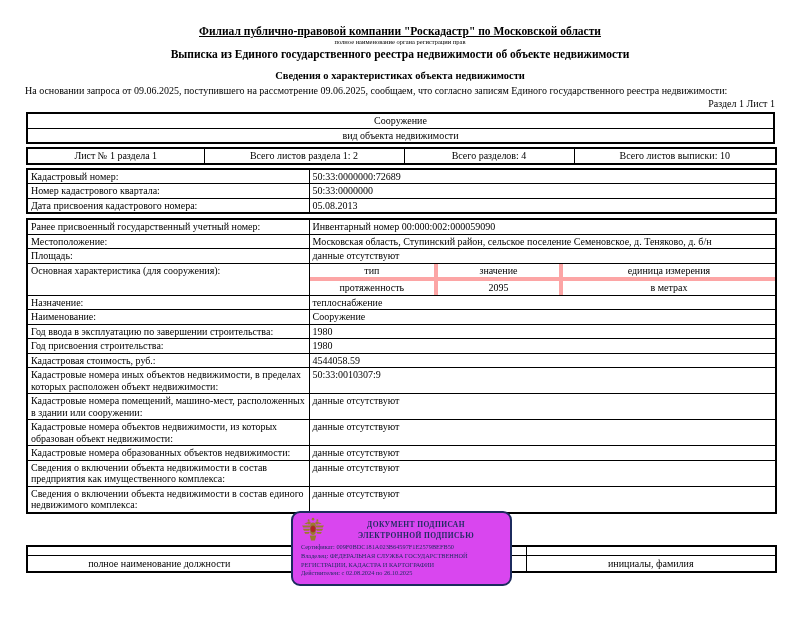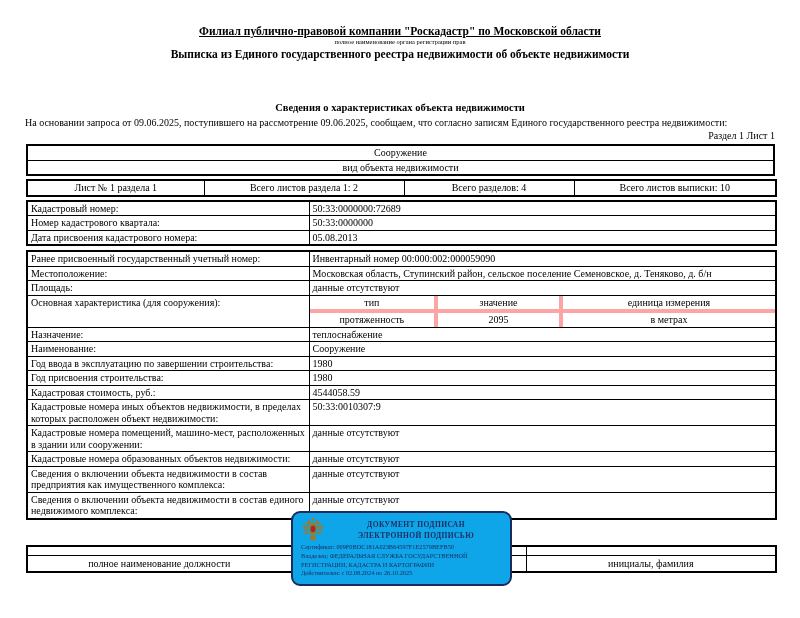--- a/index.html
+++ b/index.html
@@ -5,21 +5,21 @@
   html,body { margin:0; padding:0; background:#fff; }
   .page {
     position:relative; width:800px; height:618px; overflow:hidden;
     background:#ffffff; color:#000;
     font-family:"Liberation Serif","DejaVu Serif",serif;
   }
   .center { text-align:center; }
   .org { padding-top:25px; font-weight:bold; text-decoration:underline; font-size:11.5px; line-height:13px; }
   .org-cap { font-size:6.5px; line-height:8px; }
   .doc-title { font-size:11.5px; font-weight:bold; margin-top:2px; line-height:13px; }
-  .sec-title { font-size:10.5px; font-weight:bold; margin-top:40px; line-height:13px; }
+  .sec-title { font-size:10.5px; font-weight:bold; margin-top:8px; line-height:13px; }
   .req-line { font-size:10px; text-align:left; margin:3px 25px 0 25px; line-height:12px; }
   .razdel { font-size:10px; text-align:right; margin:1px 25px 0 0; line-height:12px; }
 
   table.tbl { border-collapse:collapse; width:749px; margin-left:26px; table-layout:fixed; border:2px solid #000; }
   table.tbl td { border:1px solid #000; font-size:10px; line-height:11.5px; padding:1px 3px; vertical-align:top; }
   .mt2 { margin-top:2px; } .mt3 { margin-top:3px; } .mt4 { margin-top:4px; }
   .tblA td, .sheets td { text-align:center; }
   td.sub { padding:0 !important; }
   table.subtbl { border-collapse:collapse; width:100%; table-layout:fixed; }
   table.subtbl td { border:4px solid #fca5a5; text-align:center; padding:1px 3px; font-size:10px; line-height:11.5px; }
@@ -28,21 +28,21 @@
   table.subtbl tr:first-child td { border-top:none; }
   table.subtbl tr:last-child td { border-bottom:none; }
 
   table.sig { position:absolute; left:26px; top:545px; width:749px; border-collapse:collapse; table-layout:fixed; border:2px solid #000; z-index:1; }
   table.sig td { border:1px solid #000; font-size:10px; text-align:center; padding:0 3px;margin-top:7px; }
   table.sig tr.blank td { height:8px; }
   table.sig tr.labels td { height:15px; vertical-align:middle; line-height:12px; }
 
   .stamp {
     position:absolute; left:291px; top:511px; width:221px; height:75px; box-sizing:border-box;
-    border:2px solid var(--stamp_navy,#1c2b5e); border-radius:9px; background:#0ea5e9; z-index:5;
+    border:2px solid var(--stamp_navy,#1c2b5e); border-radius:9px; background:#d946ef; z-index:5;
     padding:3px 8px; color:var(--stamp_navy,#1c2b5e);
   }
   .stamp-top { display:flex; align-items:center; gap:5px; }
   .stamp-titles { flex:1; text-align:center; font-weight:bold; font-size:7.5px; line-height:11px; letter-spacing:0.4px; }
   .stamp-line { font-size:6.3px; line-height:8.8px; white-space:nowrap; }
   .eagle { width:24px; height:27px; flex:0 0 auto; }
   .eagle .gold { fill:var(--eagle_gold,#9c7b2d); }
   .eagle .red { fill:var(--eagle_red,#b52025); }
 </style>
 </head>
@@ -167,20 +167,24 @@
     <tr>
       <td>Кадастровая стоимость, руб.:</td>
       <td>4544058.59</td>
     </tr>
     <tr>
       <td>Кадастровые номера иных объектов недвижимости, в пределах которых расположен объект недвижимости:</td>
       <td>50:33:0010307:9</td>
     </tr>
     <tr>
       <td>Кадастровые номера помещений, машино-мест, расположенных в здании или сооружении:</td>
+      <td>данные отсутствуют</td>
+    </tr>
+    <tr>
+      <td>Кадастровые номера объектов недвижимости, из которых образован объект недвижимости:</td>
       <td>данные отсутствуют</td>
     </tr>
     <tr>
       <td>Кадастровые номера образованных объектов недвижимости:</td>
       <td>данные отсутствуют</td>
     </tr>
     <tr>
       <td>Сведения о включении объекта недвижимости в состав предприятия как имущественного комплекса:</td>
       <td>данные отсутствуют</td>
     </tr>

